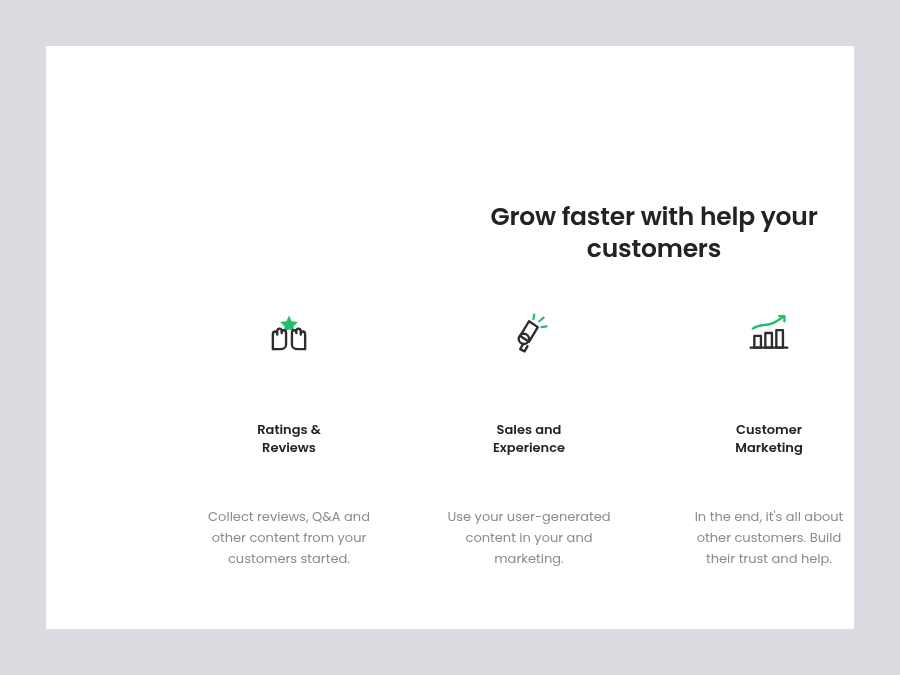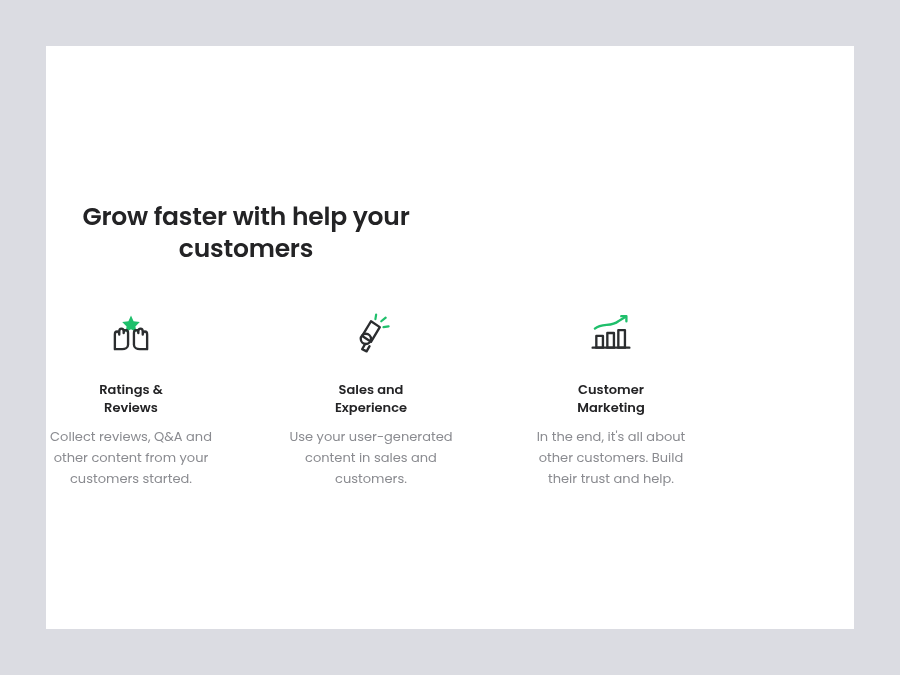--- a/index.html
+++ b/index.html
@@ -13,21 +13,21 @@
     align-items: center;
     justify-content: center;
     padding: 46px;
   }
   .card {
     background: #ffffff;
     width: 100%;
     height: 100%;
     display: flex;
     flex-direction: column;
-    align-items: flex-start;
+    align-items: flex-end;
     padding-top: 155px;
   }
   .heading {
     font-size: 25px;
     font-weight: 600;
     color: #232325;
     text-align: center;
     line-height: 1.28;
     max-width: 400px;
     letter-spacing: -0.2px;
@@ -36,20 +36,21 @@
     display: flex;
     gap: 70px;
     margin-top: 46px;
     justify-content: center;
   }
   .feature {
     display: flex;
     flex-direction: column;
     align-items: center;
     width: 170px;
+    gap: 40px;
   }
   .feature-icon {
     height: 44px;
     display: flex;
     align-items: flex-end;
     justify-content: center;
   }
   .feature-icon svg {
     width: 44px;
     height: 44px;
@@ -106,21 +107,21 @@
 
           <path d="M18 34 L30 14 L42 22 L30 42 Z" fill="none" stroke="#2b2d2f" stroke-width="3.2" stroke-linejoin="round"></path>
 
           <circle cx="23" cy="38" r="7" fill="none" stroke="#2b2d2f" stroke-width="3.2"></circle>
 
           <path d="M22 45 L18 52 L24 55 L28 48" fill="none" stroke="#2b2d2f" stroke-width="3.2" stroke-linecap="round" stroke-linejoin="round"></path>
         </svg>
       </div>
       <div class="feature-title">Sales and
 Experience</div>
-      <div class="feature-desc">Use your user-generated content in sales and customers.</div>
+      <div class="feature-desc">Use your user-generated content in your and marketing.</div>
     </div>
 
     <div class="feature">
       <div class="feature-icon">
         <svg viewBox="0 0 60 60" fill="none">
 
           <path d="M8 24 C18 16 30 22 40 14 L50 8" fill="none" stroke="#1fbf6b" stroke-width="3.2" stroke-linecap="round" stroke-linejoin="round"></path>
           <path d="M44 7 L51 7 L51 14" fill="none" stroke="#1fbf6b" stroke-width="3.2" stroke-linecap="round" stroke-linejoin="round"></path>
 
           <line x1="5" y1="50" x2="55" y2="50" stroke="#2b2d2f" stroke-width="3.2" stroke-linecap="round"></line>

